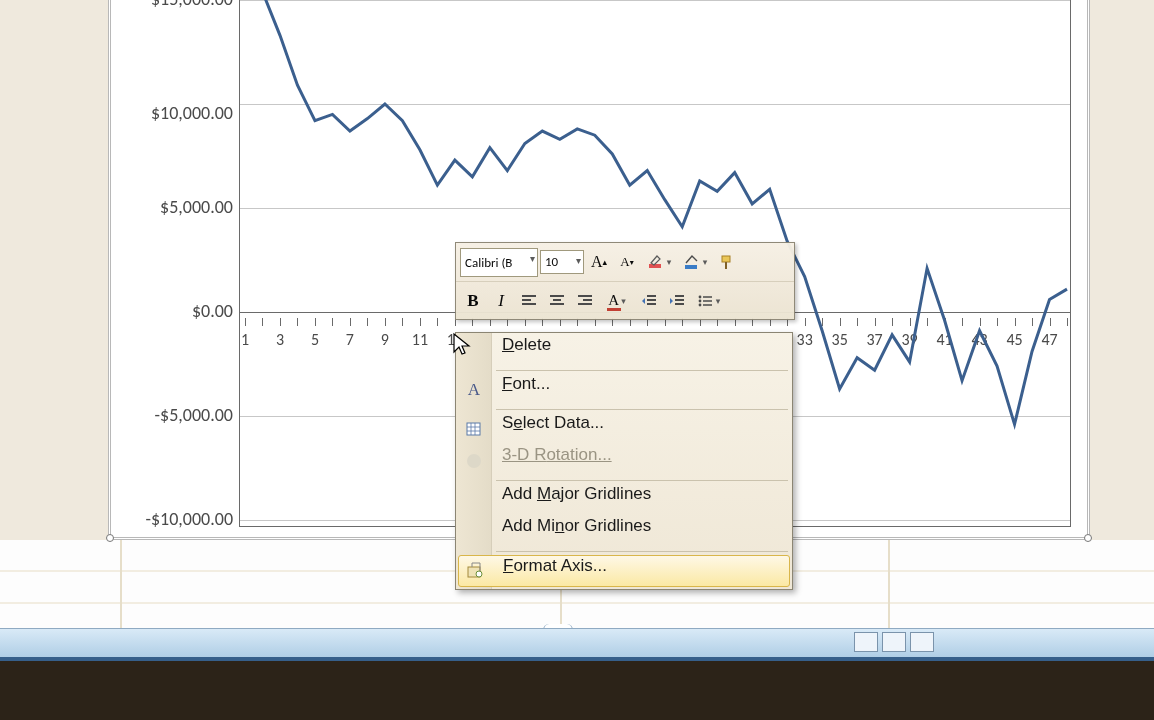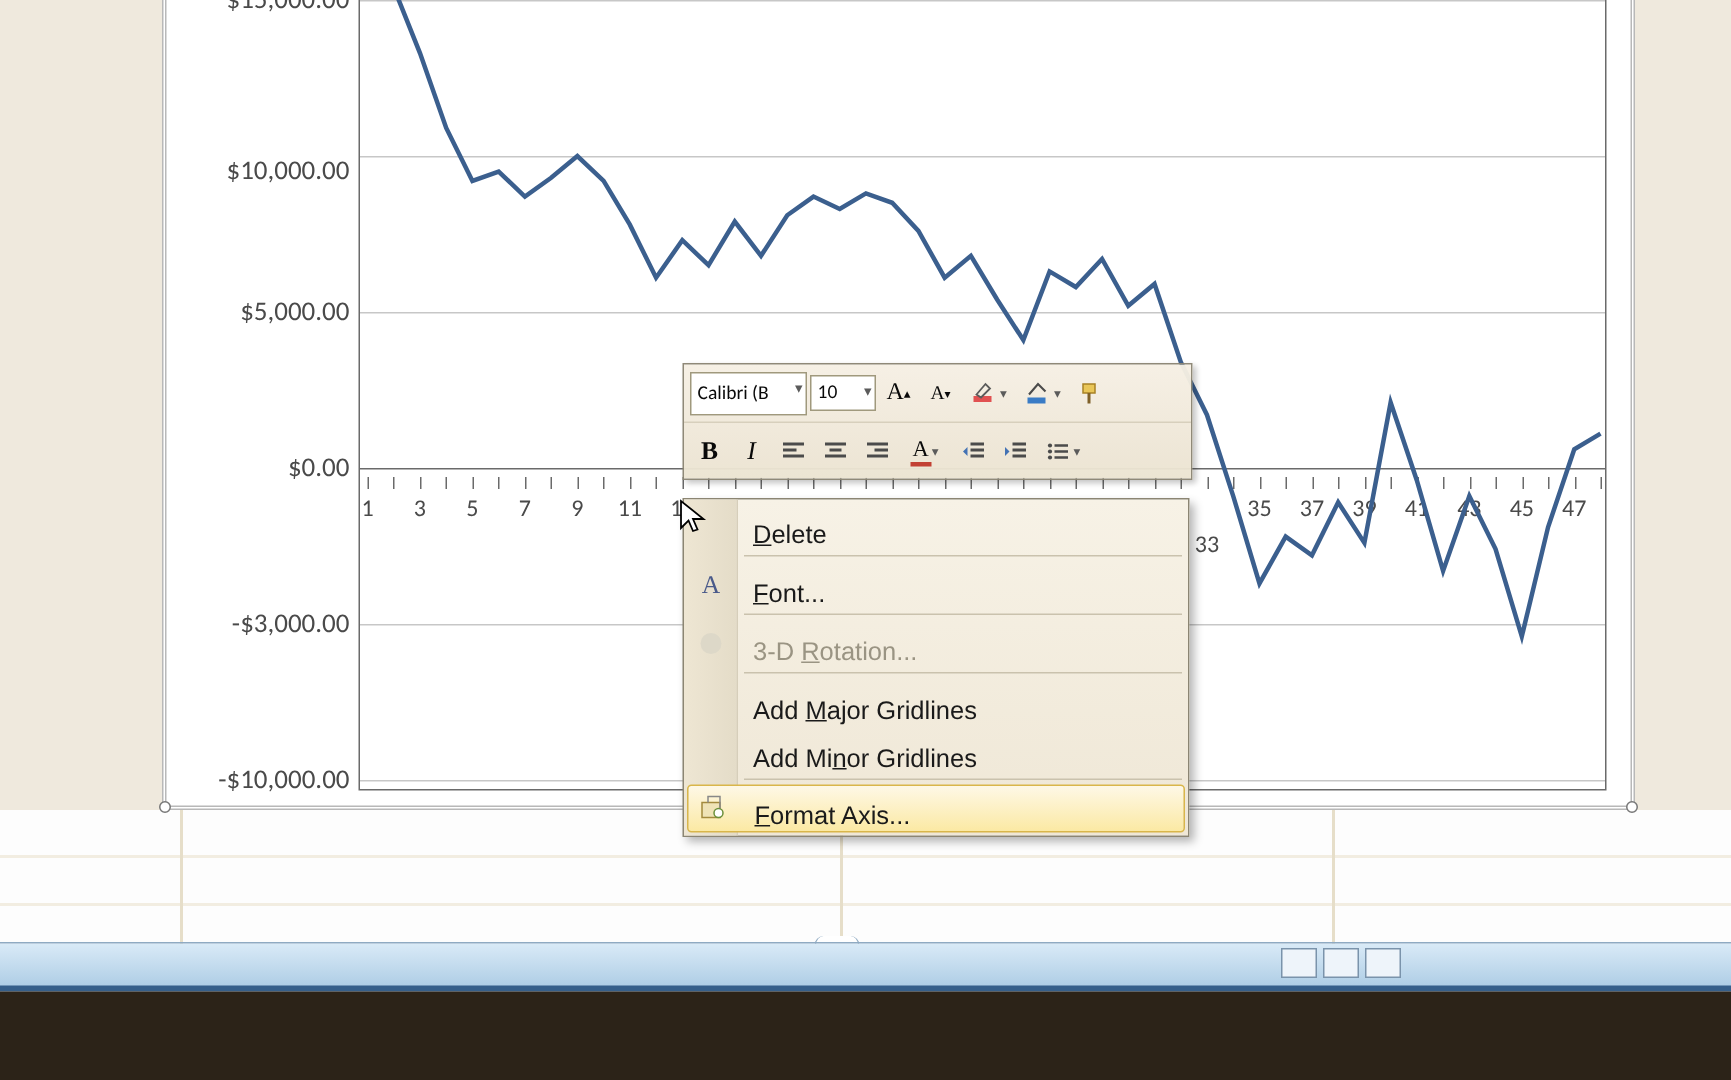--- a/index.html
+++ b/index.html
@@ -174,27 +174,27 @@
     position: absolute;
     left: 0; top: 0; bottom: 0;
     width: 36px;
     background: linear-gradient(to right, #eee6d3, #e4dcc8);
     border-right: 1px solid #d6ceba;
   }
   .menu-item {
     position: relative;
     height: 32px;
     display: flex;
-    align-items: flex-end;
+    align-items: flex-start;
     padding-left: 46px;
     font-size: 17px;
     font-family: Tahoma, sans-serif;
     color: #1a1a1a;
   }
-  .menu-item.disabled { color: #9a9483; }
+  .menu-item.disabled { color: #9a9483; text-decoration: underline; }
   .menu-item.hovered {
     background: linear-gradient(#fef8e6, #fbe9a4);
     border: 1px solid #d9b64a;
     border-radius: 3px;
     margin: 0 2px;
     padding-left: 44px;
   }
   .menu-item.hovered .mi-icon { left: 6px; }
   .menu-sep {
     height: 1px;
@@ -271,21 +271,21 @@
 
 <div class="chart-frame">
   <div class="handle" style="left:-5px; bottom:-5px"></div>
   <div class="handle" style="right:-5px; bottom:-5px"></div>
 
   <div id="y-axis-labels">
       <div class="y-tick-label" style="top: 0px;">$15,000.00</div>
       <div class="y-tick-label" style="top: 114px;">$10,000.00</div>
       <div class="y-tick-label" style="top: 208px;">$5,000.00</div>
       <div class="y-tick-label" style="top: 312px;">$0.00</div>
-      <div class="y-tick-label" style="top: 416px;">-$3,000.00</div>
+      <div class="y-tick-label" style="top: 416px;">-$5,000.00</div>
       <div class="y-tick-label" style="top: 520px;">-$10,000.00</div>
     </div>
 
   <div class="plot-area">
     <div id="gridlines">
         <div class="hgrid" style="top: 0px;"></div>
         <div class="hgrid" style="top: 104px;"></div>
         <div class="hgrid" style="top: 208px;"></div>
         <div class="axis-line" style="top: 312px;"></div>
         <div class="hgrid" style="top: 416px;"></div>
@@ -334,21 +334,21 @@
         <div class="x-tick" style="left: 459.723px;"></div>
         <div class="x-tick-label" style="left: 459.723px;">27</div>
         <div class="x-tick" style="left: 477.213px;"></div>
         <div class="x-tick" style="left: 494.702px;"></div>
         <div class="x-tick-label" style="left: 494.702px;">29</div>
         <div class="x-tick" style="left: 512.191px;"></div>
         <div class="x-tick" style="left: 529.681px;"></div>
         <div class="x-tick-label" style="left: 529.681px;">31</div>
         <div class="x-tick" style="left: 547.17px;"></div>
         <div class="x-tick" style="left: 564.66px;"></div>
-        <div class="x-tick-label" style="left: 564.66px; margin-top: 24px;">33</div>
+        <div class="x-tick-label" style="left: 564.66px;">33</div>
         <div class="x-tick" style="left: 582.149px;"></div>
         <div class="x-tick" style="left: 599.638px;"></div>
         <div class="x-tick-label" style="left: 599.638px;">35</div>
         <div class="x-tick" style="left: 617.128px;"></div>
         <div class="x-tick" style="left: 634.617px;"></div>
         <div class="x-tick-label" style="left: 634.617px;">37</div>
         <div class="x-tick" style="left: 652.106px;"></div>
         <div class="x-tick" style="left: 669.596px;"></div>
         <div class="x-tick-label" style="left: 669.596px;">39</div>
         <div class="x-tick" style="left: 687.085px;"></div>
@@ -477,20 +477,29 @@
         <span><span class="ul">D</span>elete</span>
       </div>
       <div class="menu-sep"></div>
       <div class="menu-item">
         <span class="mi-icon">
           <span style="font-family:serif;font-size:17px;color:#4a5a8a">A</span>
         </span>
         <span><span class="ul">F</span>ont...</span>
       </div>
       <div class="menu-sep"></div>
+      <div class="menu-item">
+        <span class="mi-icon">
+          <svg width="18" height="18">
+            <rect x="2" y="3" width="13" height="12" fill="#fff" stroke="#5a7aa8"></rect>
+            <path d="M2 7h13M2 11h13M6 3v12M10 3v12" stroke="#5a7aa8" stroke-width="0.8"></path>
+          </svg>
+        </span>
+        <span>S<span class="ul">e</span>lect Data...</span>
+      </div>
       <div class="menu-item disabled">
         <span class="mi-icon">
           <svg width="18" height="18">
             <circle cx="9" cy="9" r="7" fill="#ddd8c8"></circle>
           </svg>
         </span>
         <span>3-D <span class="ul">R</span>otation...</span>
       </div>
       <div class="menu-sep"></div>
       <div class="menu-item">

